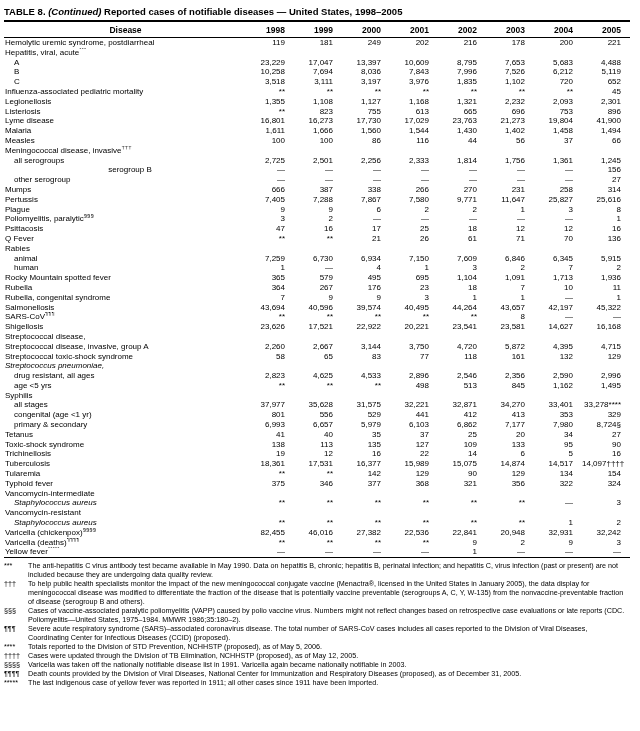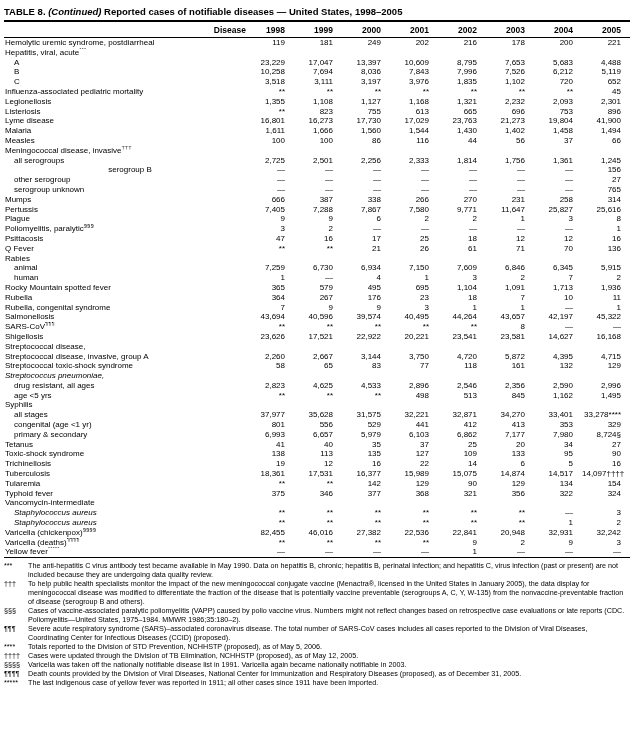--- a/index.html
+++ b/index.html
@@ -10,21 +10,21 @@
   }
   .page { padding: 6px 10px 0 4px; }
   .table-title { font-size: 9.5px; font-weight: bold; margin: 0 0 3px 0; letter-spacing: 0; }
   .table-title .cont { font-style: italic; }
   table { width: 100%; border-collapse: collapse; table-layout: fixed; }
   thead th {
     font-size: 8.5px; font-weight: bold;
     border-top: 2px solid #000; border-bottom: 1px solid #000;
     padding: 3px 0 2px 0; vertical-align: bottom;
   }
-  thead th.disease { text-align: right; padding-left: 1px; }
+  thead th.disease { text-align: center; padding-left: 1px; }
   thead th.year { text-align: right; padding-right: 9px; }
   tbody td {
     font-size: 8px; line-height: 9.8px; height: 9.8px;
     padding: 0; white-space: nowrap; overflow: hidden; vertical-align: bottom;
   }
   tbody td.disease { text-align: left; }
   tbody td.val { text-align: right; padding-right: 9px; }
   tbody td.it span { font-style: italic; }
   tbody tr:last-child td { border-bottom: 1px solid #000; }
   sup { font-size: 6px; line-height: 0; }
@@ -228,31 +228,20 @@
           <td class="val">—</td>
           <td class="val">—</td>
           <td class="val">—</td>
           <td class="val">—</td>
           <td class="val">—</td>
           <td class="val">—</td>
           <td class="val">—</td>
           <td class="val">27</td>
         </tr>
         <tr>
-          <td class="disease" style="padding-left: 10px;"><span>serogroup unknown</span></td>
-          <td class="val">—</td>
-          <td class="val">—</td>
-          <td class="val">—</td>
-          <td class="val">—</td>
-          <td class="val">—</td>
-          <td class="val">—</td>
-          <td class="val">—</td>
-          <td class="val">765</td>
-        </tr>
-        <tr>
           <td class="disease" style="padding-left: 1px;"><span>Mumps</span></td>
           <td class="val">666</td>
           <td class="val">387</td>
           <td class="val">338</td>
           <td class="val">266</td>
           <td class="val">270</td>
           <td class="val">231</td>
           <td class="val">258</td>
           <td class="val">314</td>
         </tr>
@@ -602,20 +591,31 @@
           <td class="val">**</td>
           <td class="val">**</td>
           <td class="val">**</td>
           <td class="val">**</td>
           <td class="val">**</td>
           <td class="val">**</td>
           <td class="val">—</td>
           <td class="val">3</td>
         </tr>
         <tr>
+          <td class="disease" style="padding-left: 1px;"><span>Vancomycin-resistant</span></td>
+          <td class="val"></td>
+          <td class="val"></td>
+          <td class="val"></td>
+          <td class="val"></td>
+          <td class="val"></td>
+          <td class="val"></td>
+          <td class="val"></td>
+          <td class="val"></td>
+        </tr>
+        <tr>
           <td class="disease it" style="padding-left: 10px;"><span>Staphylococcus aureus</span></td>
           <td class="val">**</td>
           <td class="val">**</td>
           <td class="val">**</td>
           <td class="val">**</td>
           <td class="val">**</td>
           <td class="val">**</td>
           <td class="val">1</td>
           <td class="val">2</td>
         </tr>

